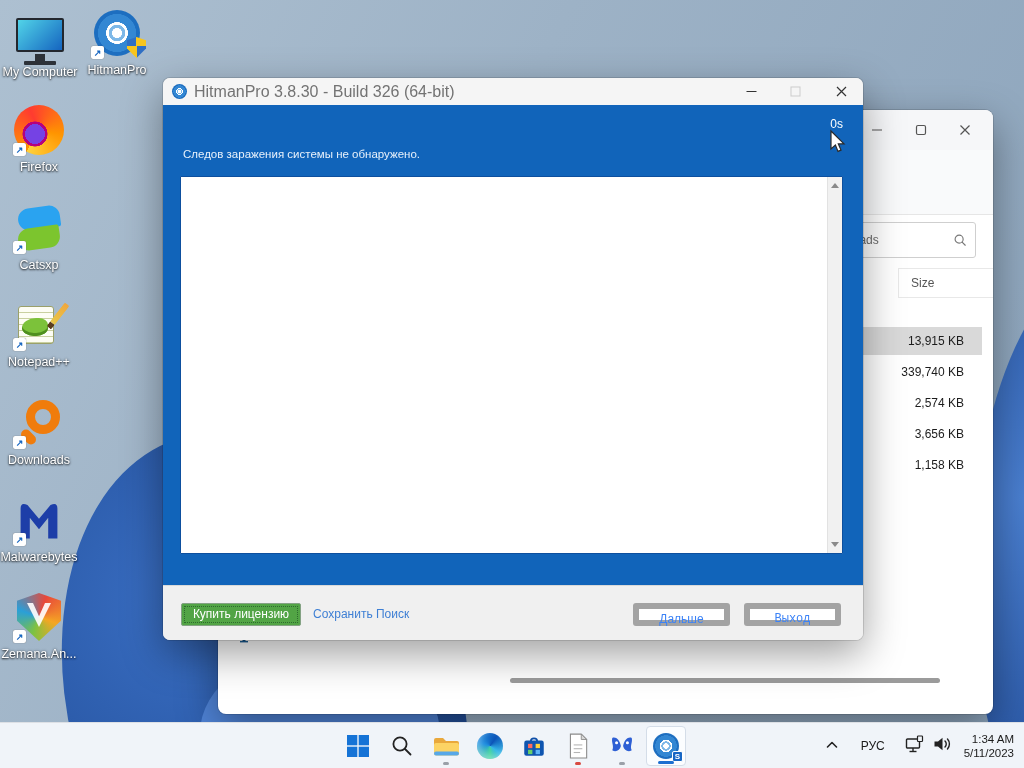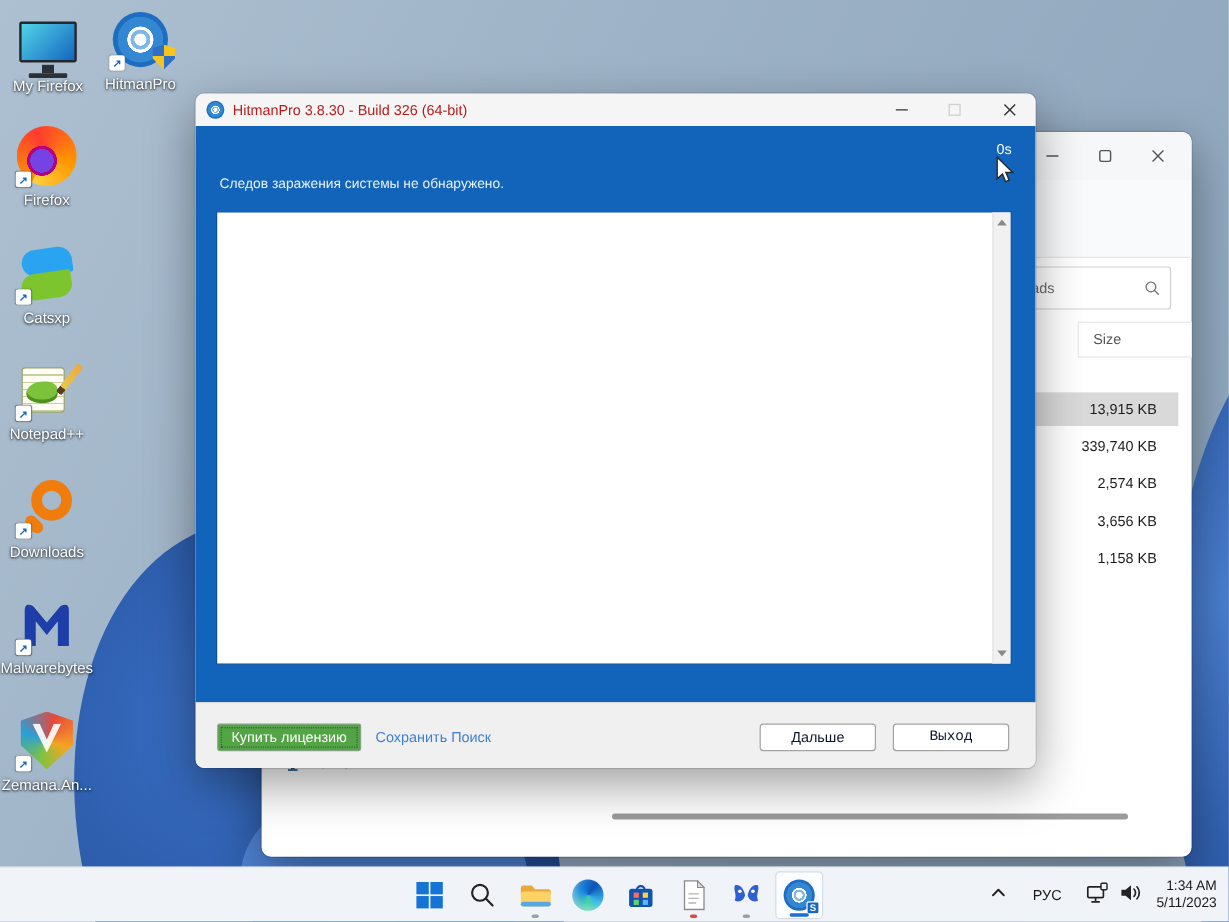--- a/index.html
+++ b/index.html
@@ -90,42 +90,42 @@
   .ex-status { position:absolute; left:0; right:0; bottom:0; height:26px; border-top:1px solid #e8e8e8;
                background:#fff; font-size:12px; color:#333; }
   .ex-status .t { position:absolute; top:5px; }
   .viewbtn { position:absolute; top:2px; width:23px; height:22px; border-radius:3px; display:flex;
              align-items:center; justify-content:center; }
   .viewbtn.active { background:#d8e9f8; border:1px solid #66a1d8; }
 
   
   #hitman { left:163px; top:78px; width:700px; height:562px; z-index:3; border-radius:7px; background:#f0f0f0; }
   .hm-titlebar { height:27px; background:#f5f5f5; display:flex; align-items:center; padding-left:9px; position:relative; }
-  .hm-title { font-size:12px; color:#b91c1c; margin-left:7px; }
+  .hm-title { font-size:16px; color:#737373; margin-left:7px; }
   .hm-cap { position:absolute; top:0; height:27px; width:32px; display:flex; align-items:center; justify-content:center; }
   .hm-body { position:absolute; left:0; top:27px; width:700px; height:480px; background:#1164ba; }
   .hm-htitle { position:absolute; left:20px; top:10px; font-size:15px; color:#fff; }
   .hm-elapsed { position:absolute; right:20px; top:12px; font-size:12px; color:#fff; }
   .hm-sub { position:absolute; left:20px; top:43px; font-size:11.5px; color:#e8f1fb; }
   .hm-list { position:absolute; left:17px; top:71px; width:663px; height:378px; background:#fff;
              border:1px solid #0d4f9e; border-radius:1px; }
   .hm-sb { position:absolute; right:0; top:0; width:15px; height:100%; background:#f1f1f1; border-left:1px solid #e2e2e2; }
   .tri-up { position:absolute; left:3px; top:6px; width:0; height:0;
             border-left:4px solid transparent; border-right:4px solid transparent; border-bottom:5px solid #8a8a8a; }
   .tri-dn { position:absolute; left:3px; bottom:6px; width:0; height:0;
             border-left:4px solid transparent; border-right:4px solid transparent; border-top:5px solid #8a8a8a; }
   .hm-statusrow { position:absolute; left:0; right:0; top:458px; height:22px; color:#fff; font-size:11.5px; }
   .hm-footer { position:absolute; left:0; bottom:0; width:700px; height:55px; background:#f0f0f0;
                border-top:1px solid #d9d9d9; }
   .btn-buy { position:absolute; left:18px; top:17px; width:120px; height:23px; background:#52a445;
              border:1px solid #84a284; border-radius:2px; color:#fff; font-size:12px;
              outline:1px dotted #2e6b2e; outline-offset:-4px; text-align:center; line-height:21px; }
   .lnk-save { position:absolute; left:150px; top:21px; font-size:12px; color:#3e7fd4; }
-  .btn-std { position:absolute; top:17px; width:97px; height:23px; background:#fff; border:1px solid #a3a3a3;
-             border-radius:3px; font-size:12px; color:#0f172a; text-align:center; line-height:21px; }
+  .btn-std { position:absolute; top:17px; width:97px; height:23px; background:#fff; border:6px solid #a3a3a3;
+             border-radius:3px; font-size:12px; color:#3b82f6; text-align:center; line-height:21px; }
   .btn-next { left:470px; }  .btn-exit { left:581px;font-family:Liberation Mono, monospace; }
 
   
   #cursor { position:absolute; left:827px; top:129px; z-index:9; }
 
   
   #taskbar { position:absolute; left:0; bottom:0; width:1024px; height:46px; background:#f0f4f9;
              border-top:1px solid rgba(0,0,0,.08); z-index:6; }
   .tb-center { position:absolute; left:50%; top:0; transform:translateX(-50%); height:46px;
                display:flex; align-items:center; gap:4px; }
@@ -151,21 +151,21 @@
 <div class="bloom bloom-c"></div>
 
 <div class="dicon" style="left:1px; top:8px;">
   <div class="art">
     <div class="pc-mon">
         <div class="pc-scr"></div>
         <div class="pc-stand"></div>
         <div class="pc-base"></div>
       </div>
   </div>
-  <div class="lbl">My Firefox</div>
+  <div class="lbl">My Computer</div>
 </div>
 
 <div class="dicon" style="left:78px; top:6px;">
   <div class="art">
     <div class="hm-circle" style="width:46px;height:46px;"></div>
     <div class="hm-shield"></div>
     <div class="sc-badge">↗</div>
   </div>
   <div class="lbl">HitmanPro</div>
 </div>

